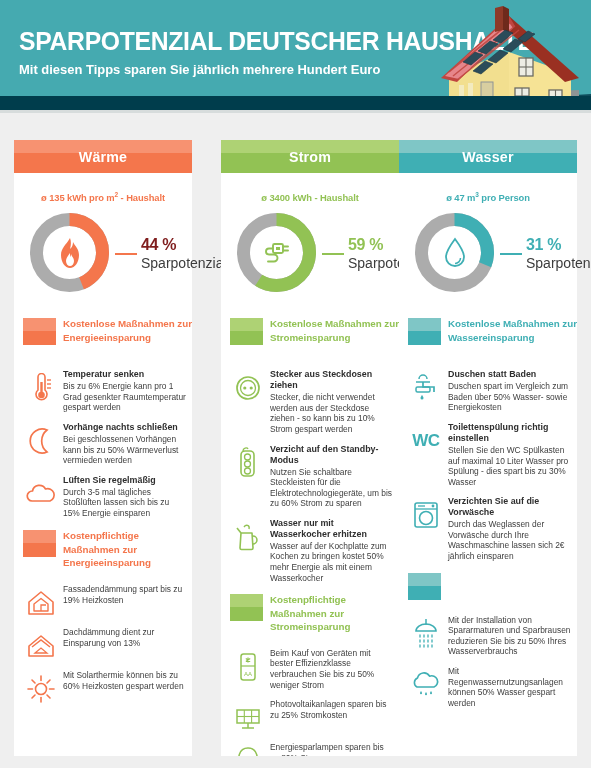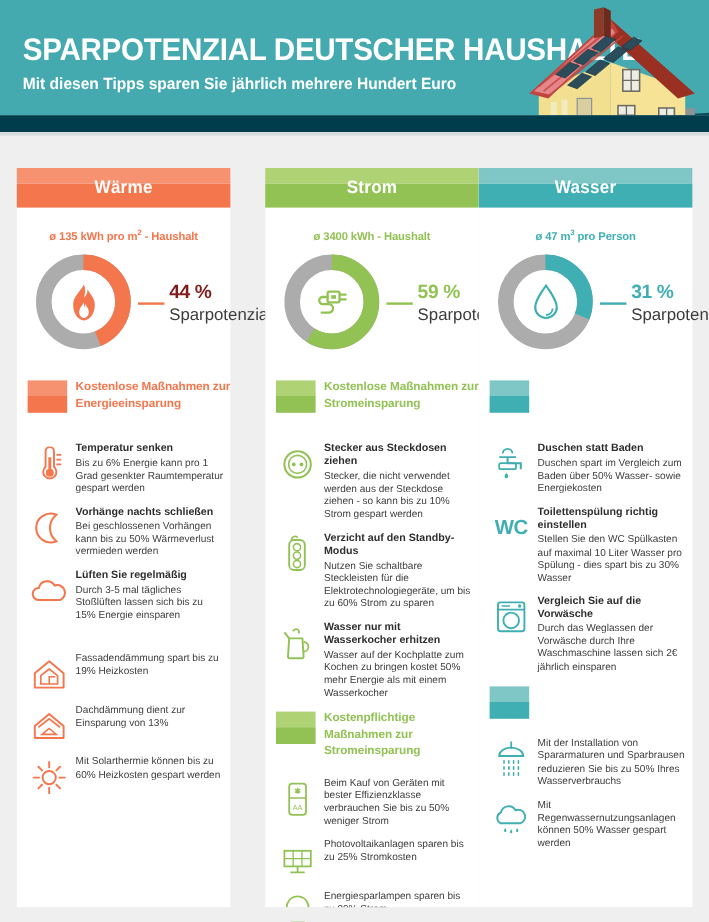--- a/index.html
+++ b/index.html
@@ -287,22 +287,29 @@
         <div class="tip-icon">
           <svg width="32" height="22" viewBox="0 0 32 22">
             <path d="M7 18 a5 5 0 0 1 0.5 -10 a7 7 0 0 1 13 -2 a5.5 5.5 0 0 1 4.5 12 Z" fill="none" stroke="#F4764C" stroke-width="1.7" stroke-linejoin="round"></path>
           </svg>
         </div>
         <div class="tip-title">Lüften Sie regelmäßig</div>
         <div class="tip-text">Durch 3-5 mal tägliches Stoßlüften lassen sich bis zu 15% Energie einsparen</div>
       </div>
     </div>
 
-
-    <div class="tips" style="margin-top:26px">
+    <div class="section" style="margin-top:10px">
+      <div class="sec-swatch">
+        <div class="s-top" style="background:#F79271"></div>
+        <div class="s-bot" style="background:#F4764C"></div>
+      </div>
+      <div class="sec-title" style="color:#F4764C">Kostenpflichtige Maßnahmen zur Energieeinsparung</div>
+    </div>
+
+    <div class="tips" style="margin-top:14px">
       <div class="tip">
         <div class="tip-icon">
           <svg width="30" height="28" viewBox="0 0 30 28">
             <path d="M3 13 L15 3 L27 13 L27 25 L3 25 Z" fill="none" stroke="#F4764C" stroke-width="1.6" stroke-linejoin="round"></path>
             <path d="M8 15 L15 9.5 L22 15 L22 22 L8 22 Z" fill="none" stroke="#F4764C" stroke-width="1.4" stroke-linejoin="round"></path>
             <path d="M15 22 L15 16 L20 16" fill="none" stroke="#F4764C" stroke-width="1.3"></path>
           </svg>
         </div>
         <div class="tip-text">Fassadendämmung spart bis zu 19% Heizkosten</div>
       </div>
@@ -488,20 +495,21 @@
       <div class="pct-line" style="background:#3FAFB4"></div>
       <div class="pct-value" style="color:#3FAFB4">31 %</div>
       <div class="pct-label">Sparpotenzial</div>
     </div>
 
     <div class="section">
       <div class="sec-swatch">
         <div class="s-top" style="background:#7FC6C6"></div>
         <div class="s-bot" style="background:#3FAFB4"></div>
       </div>
+      <div class="sec-title" style="color:#3FAFB4">Kostenlose Maßnahmen zur Wassereinsparung</div>
     </div>
 
     <div class="tips">
       <div class="tip">
         <div class="tip-icon">
           <svg width="32" height="30" viewBox="0 0 32 30">
             <path d="M9 6 a4 4 0 0 1 8 0" fill="none" stroke="#3FAFB4" stroke-width="1.5"></path>
             <line x1="6" y1="9" x2="20" y2="9" stroke="#3FAFB4" stroke-width="1.5"></line>
             <path d="M13 9 L13 14 L24 14 L24 19" fill="none" stroke="#3FAFB4" stroke-width="1.7"></path>
             <rect x="6" y="14" width="14" height="5" rx="1.5" fill="none" stroke="#3FAFB4" stroke-width="1.5"></rect>
@@ -519,21 +527,21 @@
       <div class="tip">
         <div class="tip-icon">
           <svg width="28" height="30" viewBox="0 0 28 30">
             <rect x="3" y="3" width="22" height="24" rx="2" fill="none" stroke="#3FAFB4" stroke-width="1.6"></rect>
             <line x1="3" y1="9" x2="25" y2="9" stroke="#3FAFB4" stroke-width="1.3"></line>
             <circle cx="14" cy="18" r="6.5" fill="none" stroke="#3FAFB4" stroke-width="1.6"></circle>
             <circle cx="21" cy="6" r="1.4" fill="#3FAFB4"></circle>
             <line x1="6" y1="6" x2="13" y2="6" stroke="#3FAFB4" stroke-width="1.3"></line>
           </svg>
         </div>
-        <div class="tip-title">Vergleich Sie auf die Vorwäsche</div>
+        <div class="tip-title">Verzichten Sie auf die Vorwäsche</div>
         <div class="tip-text">Durch das Weglassen der Vorwäsche durch Ihre Waschmaschine lassen sich 2€ jährlich einsparen</div>
       </div>
     </div>
 
     <div class="section" style="margin-top:8px">
       <div class="sec-swatch">
         <div class="s-top" style="background:#7FC6C6"></div>
         <div class="s-bot" style="background:#3FAFB4"></div>
       </div>
     </div>

